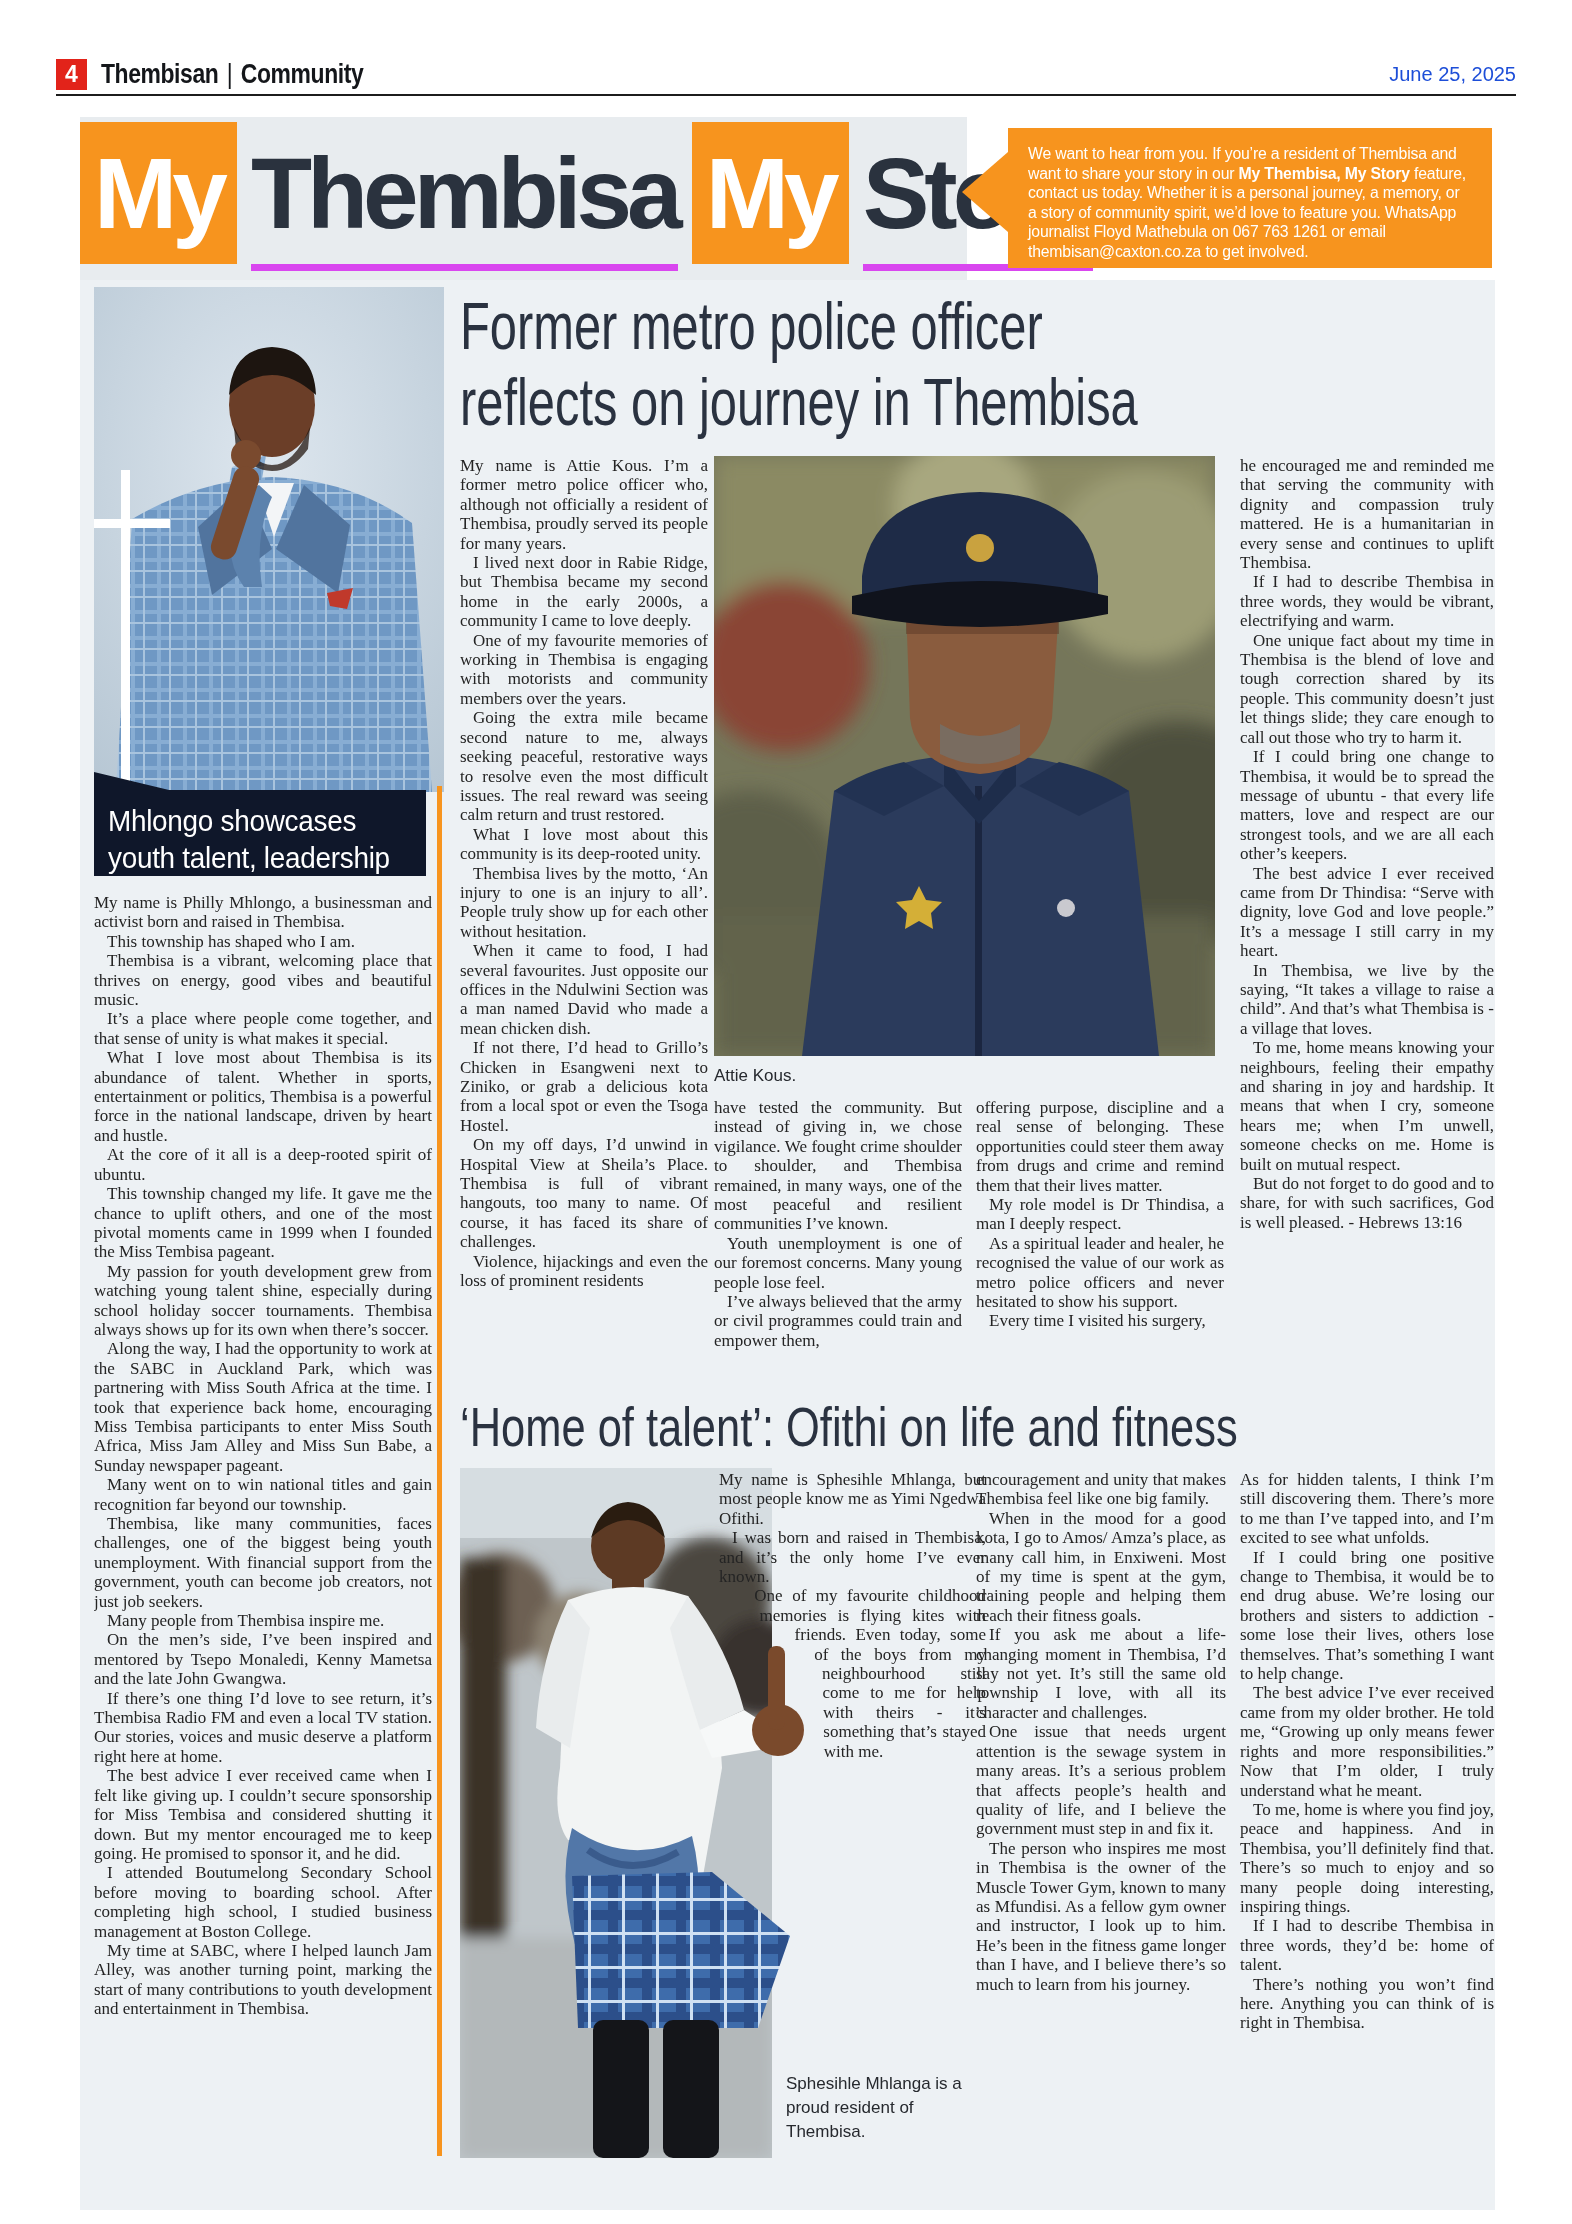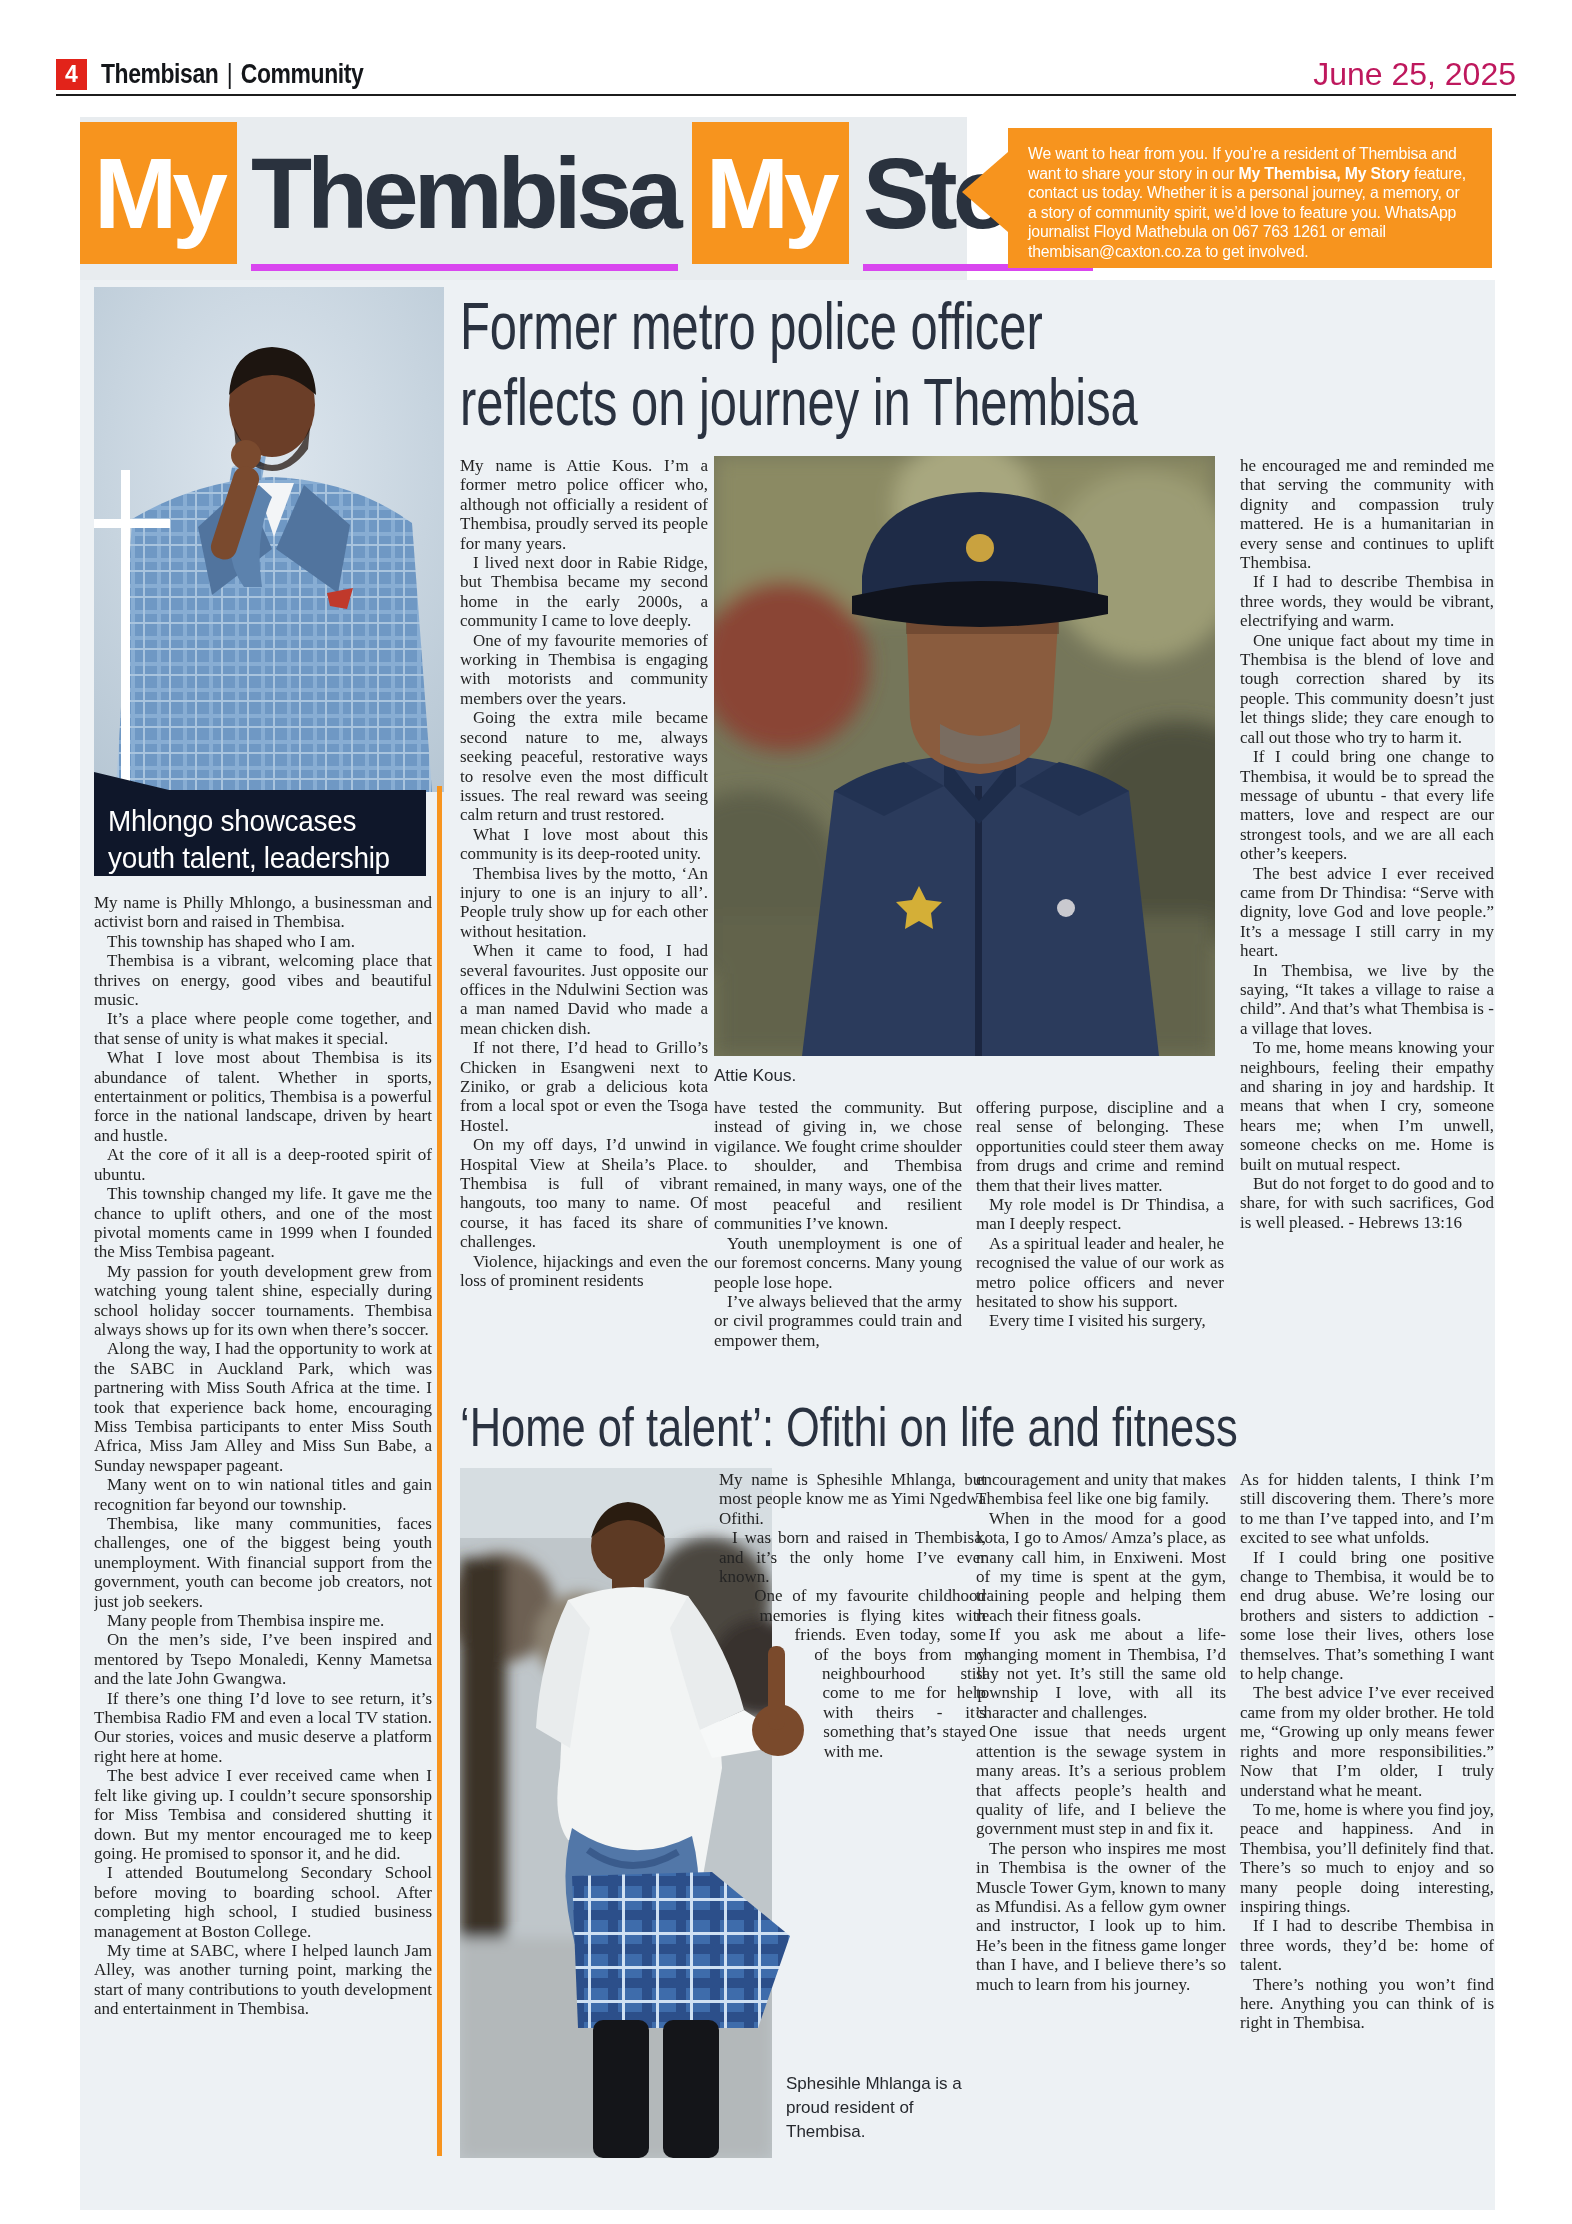--- a/index.html
+++ b/index.html
@@ -8,21 +8,21 @@
 
   
   .topbar { position:absolute; left:56px; top:54px; width:1460px; height:40px;
             display:flex; align-items:center; border-bottom:2px solid #1c1c1c; }
   .pagenum { width:31px; height:31px; background:#e2231a; color:#fff; font-weight:bold;
              font-size:23px; display:flex; align-items:center; justify-content:center; }
   .pubtitle { margin-left:14px; font-weight:bold; font-size:27px; color:#14161a;
               display:inline-block; transform:scaleX(.85); transform-origin:0 50%;
               letter-spacing:-.5px; white-space:nowrap; }
   .pubtitle .sep { font-weight:300; padding:0 10px; }
-  .dateline { margin-left:auto; font-size:32px; color:#be185d; }
+  .dateline { margin-left:auto; font-size:20px; color:#1d4ed8; }
 
   
   .mast-band { position:absolute; left:80px; top:117px; width:887px; height:163px; background:#e8ecef; }
   .mast-title { position:absolute; left:80px; top:122px; display:flex; align-items:flex-start; gap:14px;
                 font-weight:bold; font-size:100px; letter-spacing:-5px; white-space:nowrap; }
   .mh-my { background:#f7941e; color:#fff; padding:0 14px; line-height:142px; }
   .mh-word { color:#2a323e; line-height:142px; }
   .mh-underline { border-bottom:7px solid #d946ef; }
 
   
@@ -196,21 +196,21 @@
       <path d="M138 140 Q266 110 394 140 L394 158 Q266 184 138 158 Z" fill="#10131c"></path>
       <circle cx="266" cy="92" r="14" fill="#c9a23f"></circle>
       <path d="M205 430 l7 14 16 2 -11 11 2 16 -14 -8 -14 8 2 -16 -11 -11 16 -2 Z" fill="#d4af37"></path>
       <circle cx="352" cy="452" r="9" fill="#c9c9cf"></circle>
     </g>
   </svg>
   <div class="caption" style="left:714px; top:1064px;">Attie Kous.</div>
 
   <div class="bodycol" style="left:714px; top:1098px; width:248px; height:292px;">
     <p>have tested the community. But instead of giving in, we chose vigilance. We fought crime shoulder to shoulder, and Thembisa remained, in many ways, one of the most peaceful and resilient communities I’ve known.</p>
-    <p>Youth unemployment is one of our foremost concerns. Many young people lose hope.</p>
+    <p>Youth unemployment is one of our foremost concerns. Many young people lose feel.</p>
     <p>I’ve always believed that the army or civil programmes could train and empower them,</p>
   </div>
   <div class="bodycol" style="left:976px; top:1098px; width:248px; height:292px;">
     <p>offering purpose, discipline and a real sense of belonging. These opportunities could steer them away from drugs and crime and remind them that their lives matter.</p>
     <p>My role model is Dr Thindisa, a man I deeply respect.</p>
     <p>As a spiritual leader and healer, he recognised the value of our work as metro police officers and never hesitated to show his support.</p>
     <p>Every time I visited his surgery,</p>
   </div>
 
   <div class="bodycol" style="left:1240px; top:456px; width:254px; height:938px;">

